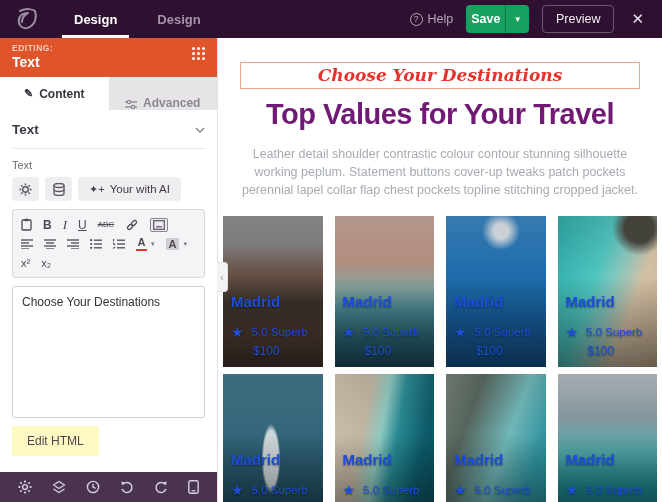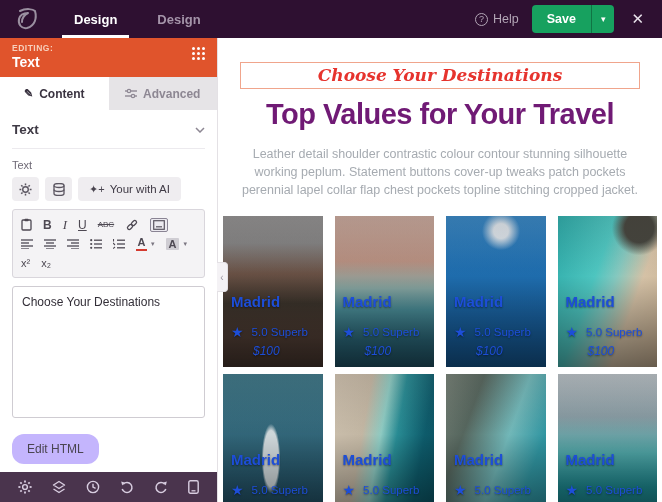--- a/index.html
+++ b/index.html
@@ -12,21 +12,21 @@
   .top-tabs { display: flex; }
   .top-tab { padding: 0 20px; display: flex; align-items: center; font-size: 13px; font-weight: bold;
              color: #a494a9; position: relative; cursor: pointer; }
   .top-tab.active { color: #fff; }
   .top-tab.active::after { content: ""; position: absolute; left: 8px; right: 8px; bottom: 0; height: 3px; background: #fff; }
   .top-right { margin-left: auto; display: flex; align-items: center; gap: 13px; padding-right: 14px; }
   .help { display: flex; align-items: center; gap: 5px; color: #b3a6b6; font-size: 12.5px; cursor: pointer; }
   .help-circle { width: 13px; height: 13px; border: 1px solid #b3a6b6; border-radius: 50%;
                  font-size: 9px; display: flex; align-items: center; justify-content: center; }
   .save-group { display: flex; background: #17a15f; border-radius: 4px; overflow: hidden; color: #fff; }
-  .save-main { padding: 7px 15px; font-size: 12.5px; font-weight: bold; border: none; background: transparent; color: #fff; cursor: pointer; }
+  .save-main { padding: 7px 5px; font-size: 12.5px; font-weight: bold; border: none; background: transparent; color: #fff; cursor: pointer; }
   .save-caret { padding: 7px 9px; font-size: 9px; border-left: 1px solid rgba(0,0,0,.28);
                 display: flex; align-items: center; cursor: pointer; }
   .preview-btn { background: transparent; border: 1px solid #6b5770; border-radius: 4px; padding: 6px 13px;
                  color: #f2eef3; font-size: 12.5px; cursor: pointer; }
   .close-x { color: #e9e3ec; font-size: 15px; cursor: pointer; padding: 0 4px; }
 
   
   .app { display: flex; height: 464px; }
 
   
@@ -35,21 +35,21 @@
   .panel-head { background: #e0542c; padding: 5px 12px 7px; color: #fff; position: relative; }
   .editing-label { font-size: 8.5px; font-weight: bold; letter-spacing: .5px; color: #f7cfbc; }
   .widget-name { font-size: 14px; font-weight: bold; margin-top: 1px; }
   .drag-handle { position: absolute; right: 12px; top: 9px; display: grid;
                  grid-template-columns: repeat(3, 3px); gap: 2px; cursor: grab; }
   .drag-handle i { width: 3px; height: 3px; background: #fff; border-radius: 50%; }
   .panel-tabs { display: flex; height: 33px; background: #e6e4e7; flex-shrink: 0; }
   .panel-tab { flex: 1; display: flex; align-items: center; justify-content: center; gap: 6px;
                font-size: 12px; font-weight: bold; cursor: pointer; }
   .panel-tab.active { background: #fff; color: #3a3340; }
-  .panel-tab.inactive { color: #8d8793; }
+  .panel-tab.inactive { color: #8d8793; align-items: flex-end; }
   .panel-body { flex: 1; padding: 0 12px; background: #fff; overflow: hidden; }
   .section-head { display: flex; justify-content: space-between; align-items: center;
                   padding: 12px 0 11px; border-bottom: 1px solid #eceaee; cursor: pointer; }
   .section-title { font-size: 13.5px; font-weight: bold; color: #3f3a45; }
   .field-label { font-size: 11px; color: #6f6a76; margin: 10px 0 6px; }
   .ai-row { display: flex; gap: 6px; }
   .icon-btn { width: 27px; height: 24px; background: #efedf0; border: none; border-radius: 4px;
               display: flex; align-items: center; justify-content: center; cursor: pointer; }
   .ai-btn { display: flex; align-items: center; gap: 5px; padding: 0 11px; height: 24px; background: #efedf0;
             border: none; border-radius: 4px; font-size: 11.5px; color: #3f3a45; cursor: pointer;
@@ -68,21 +68,21 @@
   .tb-frame { border: 1px solid #8a8494; background: #eceaf0; border-radius: 2px; padding: 1px 2px; }
   .tb-color { flex-direction: column; line-height: 1; gap: 0; font-weight: bold; font-size: 11px; }
   .tb-color .bar { width: 11px; height: 2px; background: #d43a2f; margin-top: 1px; }
   .tb-bg { background: #cfcdd3; padding: 0 3px; border-radius: 1px; font-weight: bold; font-size: 11px; }
   .tb-caret { font-size: 7px; color: #7a7580; margin-left: -7px; }
   .tb-sub { font-size: 11px; }
 
   .text-area { margin-top: 8px; width: 100%; height: 132px; border: 1px solid #cfccd2; border-radius: 3px;
                resize: none; font-size: 12px; color: #332f38; padding: 8px 9px;
                font-family: "Liberation Sans", sans-serif; }
-  .edit-html-btn { margin-top: 12px; background: #c4b5fd; border: none; border-radius: 12px; padding: 8px 15px;
+  .edit-html-btn { margin-top: 4px; background: #fef9c3; border: none; border-radius: 1px; padding: 8px 15px;
                    font-size: 12px; color: #4a4550; cursor: pointer; font-family: "Liberation Sans", sans-serif; }
 
   .collapse-handle { position: absolute; right: -11px; top: 224px; width: 11px; height: 30px;
                      background: #f4f2f5; border: 1px solid #e4e1e5; border-left: none;
                      border-radius: 0 4px 4px 0; display: flex; align-items: center; justify-content: center;
                      color: #9a94a0; font-size: 10px; cursor: pointer; z-index: 6; }
 
   .sidebar-footer { height: 30px; background: #4a344d; display: flex; align-items: center;
                     justify-content: space-around; padding: 0 8px; flex-shrink: 0; }
   .foot-btn { background: none; border: none; cursor: pointer; display: flex; align-items: center; }
@@ -101,21 +101,21 @@
                 margin: 17px 5px 0; }
   .card { height: 151px; position: relative; overflow: hidden; cursor: pointer; }
   .card-img { position: absolute; inset: 0; }
   .card-shade { position: absolute; inset: 0;
                 background: linear-gradient(180deg, rgba(35,25,25,.18) 0%, rgba(0,0,0,.08) 40%, rgba(0,0,0,.52) 100%); }
   .card-content { position: absolute; left: 8px; right: 6px; bottom: 9px; color: #1d4ed8; }
   .card-title { font-size: 15px; font-weight: bold; margin-bottom: 15px; text-shadow: 0 1px 2px rgba(0,0,0,.45); }
   .card-rating { display: flex; align-items: center; gap: 8px; font-size: 11.5px;
                  text-shadow: 0 1px 2px rgba(0,0,0,.45); }
   .card-star { font-size: 14px; line-height: 1; }
-  .card-price { margin: 5px 0 0 22px; font-size: 12px; text-shadow: 0 1px 2px rgba(0,0,0,.45); font-style: italic; }
+  .card-price { margin: 5px 0 0 22px; font-size: 12px; text-shadow: 0 1px 2px rgba(0,0,0,.45); }
 
   .img-desert { background: linear-gradient(180deg,#9a9a9a 0%,#8d8d8d 18%,#71574a 38%,#41382f 58%,#574339 80%,#4e3c33 100%); }
   .img-venice { background: linear-gradient(180deg,#d3b3a6 0%,#c59b8b 30%,#8fb0ac 48%,#4f97a2 62%,#2f7083 82%,#235a6e 100%); }
   .img-sea    { background: radial-gradient(circle at 55% 10%, rgba(255,255,255,.9) 0 5%, rgba(255,255,255,0) 13%),
                            linear-gradient(180deg,#3a8fd0 0%,#2277bd 35%,#1b69ad 70%,#17609f 100%); }
   .img-beach  { background: radial-gradient(circle at 82% 8%, #4a4a42 0 9%, rgba(74,74,66,0) 17%),
                            linear-gradient(110deg,#2fb7b5 0%,#54d6d0 38%,#8fd9cf 52%,#e7d2b4 70%,#d8bf9f 100%); }
   .img-dubai  { background: radial-gradient(ellipse 13% 32% at 48% 56%, #dfe9ec 0 58%, rgba(223,233,236,0) 72%),
                            linear-gradient(180deg,#417f90 0%,#3a7488 30%,#2d6277 60%,#1f4c61 100%); }
   .img-waves  { background: linear-gradient(100deg,#dccfbb 0%,#d3c6b1 30%,#9adbd2 45%,#2c97a0 58%,#0f6374 80%,#0b5565 100%); }
@@ -145,20 +145,21 @@
     <div class="help">
       <span class="help-circle">?</span>
       <span>Help</span>
     </div>
     <div class="save-group">
       <button class="save-main">Save</button>
       <span class="save-caret">
         <span>▾</span>
       </span>
     </div>
+    <button class="preview-btn">Preview</button>
     <span class="close-x">✕</span>
   </div>
 </div>
 
 <div class="app">
 
   <div class="sidebar">
     <div class="panel-head">
       <div class="editing-label">EDITING:</div>
       <div class="widget-name">Text</div>

